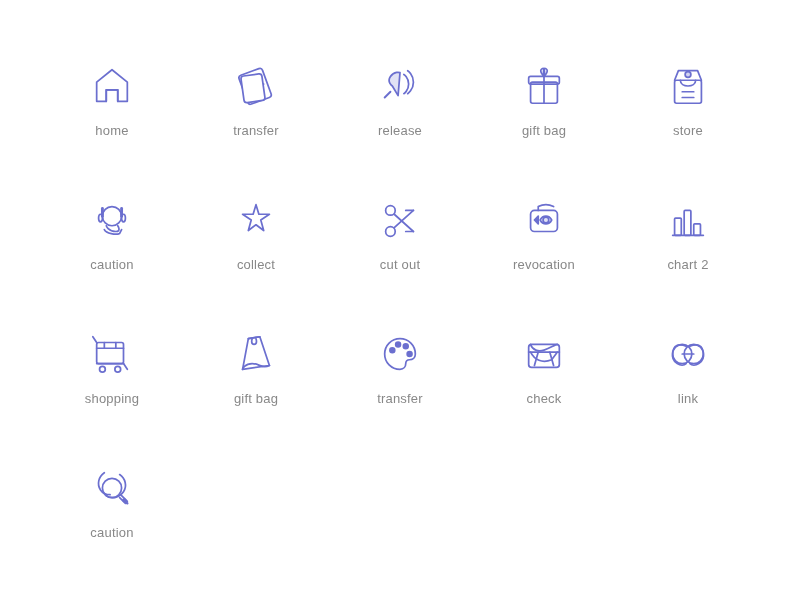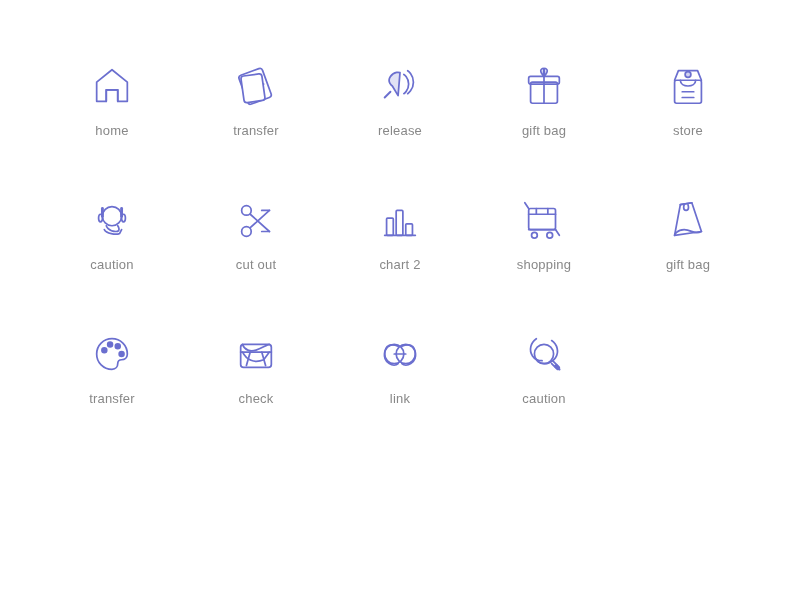--- a/index.html
+++ b/index.html
@@ -126,35 +126,55 @@
         <path d="M16 34C18 38 28 40 32 38L34 34"></path>
         <path d="M18 30C18 30 20 36 28 36C34 36 30 30 30 30"></path>
         <ellipse cx="12" cy="22" rx="2" ry="4"></ellipse>
         <ellipse cx="36" cy="22" rx="2" ry="4"></ellipse>
       </svg>
     </div>
     <span class="icon-label">caution</span>
   </div>
 
 
+  <div class="icon-cell">
+    <div class="icon-svg">
+      <svg viewBox="0 0 48 48" width="46" height="46">
+        <path d="M24 8L27 18H38L29 24L32 35L24 29L16 35L19 24L10 18H21L24 8Z"></path>
+      </svg>
+    </div>
+    <span class="icon-label">collect</span>
+  </div>
 
   <div class="icon-cell">
     <div class="icon-svg">
       <svg viewBox="0 0 48 48" width="46" height="46">
         <circle cx="14" cy="36" r="5"></circle>
         <circle cx="14" cy="14" r="5"></circle>
         <line x1="18" y1="32" x2="38" y2="14"></line>
         <line x1="18" y1="18" x2="38" y2="36"></line>
         <line x1="30" y1="14" x2="38" y2="14"></line>
         <line x1="30" y1="36" x2="38" y2="36"></line>
       </svg>
     </div>
     <span class="icon-label">cut out</span>
   </div>
 
+  <div class="icon-cell">
+    <div class="icon-svg">
+      <svg viewBox="0 0 48 48" width="46" height="46">
+        <rect x="10" y="14" width="28" height="22" rx="4"></rect>
+        <path d="M18 14V10C18 10 22 8 26 8C30 8 34 10 34 10" stroke-width="1.8"></path>
+        <path d="M20 24C20 24 22 20 26 20C30 20 32 24 32 24C32 24 30 28 26 28C22 28 20 24 20 24Z" stroke-width="1.8"></path>
+        <circle cx="26" cy="24" r="3" fill="#6b6fcf" fill-opacity="0.2"></circle>
+        <path d="M14 24L18 20L18 28L14 24Z" fill="#6b6fcf"></path>
+      </svg>
+    </div>
+    <span class="icon-label">revocation</span>
+  </div>
 
 
   <div class="icon-cell">
     <div class="icon-svg">
       <svg viewBox="0 0 48 48" width="46" height="46">
         <line x1="8" y1="40" x2="40" y2="40"></line>
         <rect x="10" y="22" width="7" height="18" rx="1"></rect>
         <rect x="20" y="14" width="7" height="26" rx="1"></rect>
         <rect x="30" y="28" width="7" height="12" rx="1"></rect>
       </svg>

